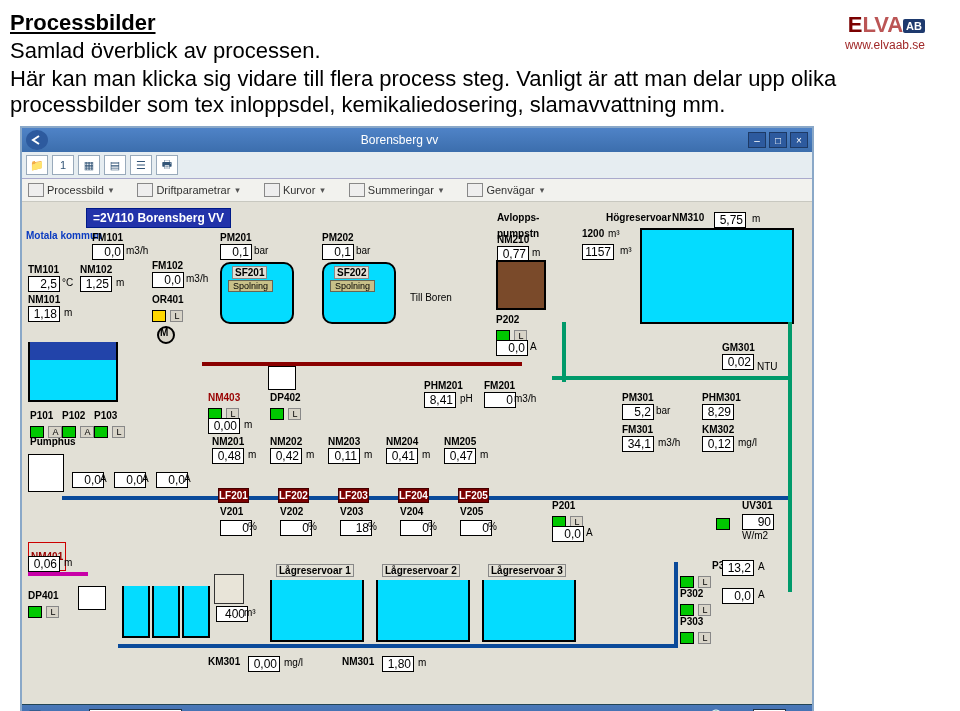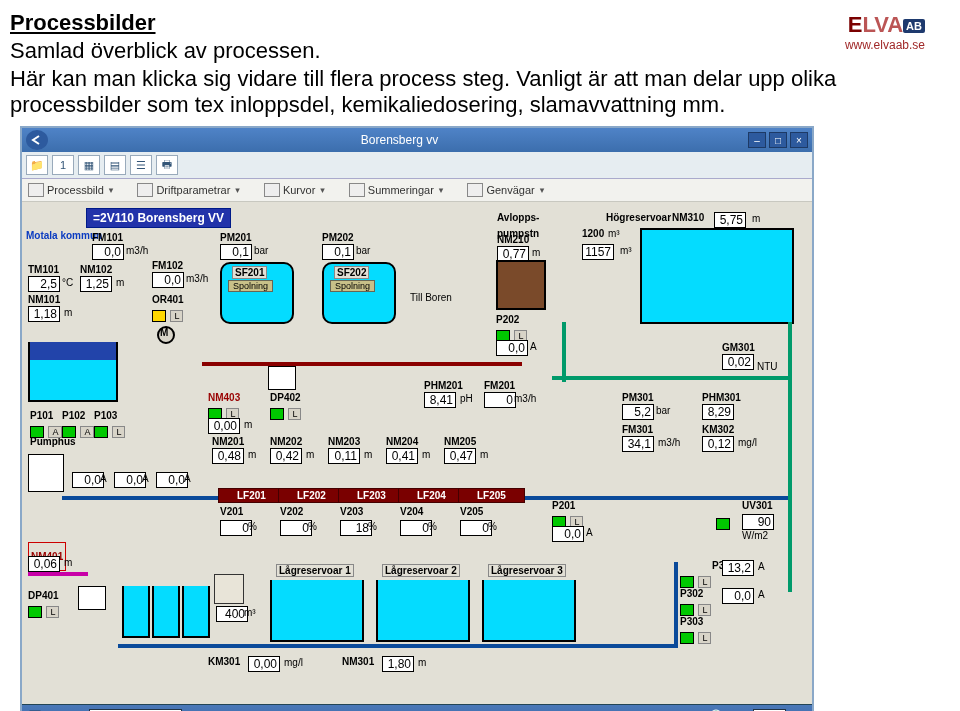--- a/index.html
+++ b/index.html
@@ -93,21 +93,21 @@
   .pipe.h { height:4px; }
   .pipe.v { width:4px; }
   .pipe.green { background:#009a6a; }
   .pipe.red { background:#8a0000; }
   .pipe.mag { background:#c800a8; }
 
   .tank-open { position:absolute; background:#04dcff; border:2px solid #000; border-top:none; }
   .tank-big { position:absolute; background:#04dcff; border:2px solid #000; }
   .tank-brown { position:absolute; background:#7a4a2a; border:2px solid #000; }
 
-  .lfbtn { position:absolute; background:#7a0000; color:#fff; font-size:10px; font-weight:bold; padding:1px 18px; border:1px solid #400; }
+  .lfbtn { position:absolute; background:#7a0000; color:#fff; font-size:10px; font-weight:bold; padding:1px 0; border:1px solid #400; }
   .flushbtn { position:absolute; background:#c8c088; color:#000; font-size:9px; padding:0 4px; border:1px solid #665; }
 
   .statusbar {
     background:linear-gradient(#4a78b8,#3a66a8);
     border-top:1px solid #245;
     height:22px;
     display:flex;
     align-items:center;
     padding:0 6px;
     font-size:11px;

